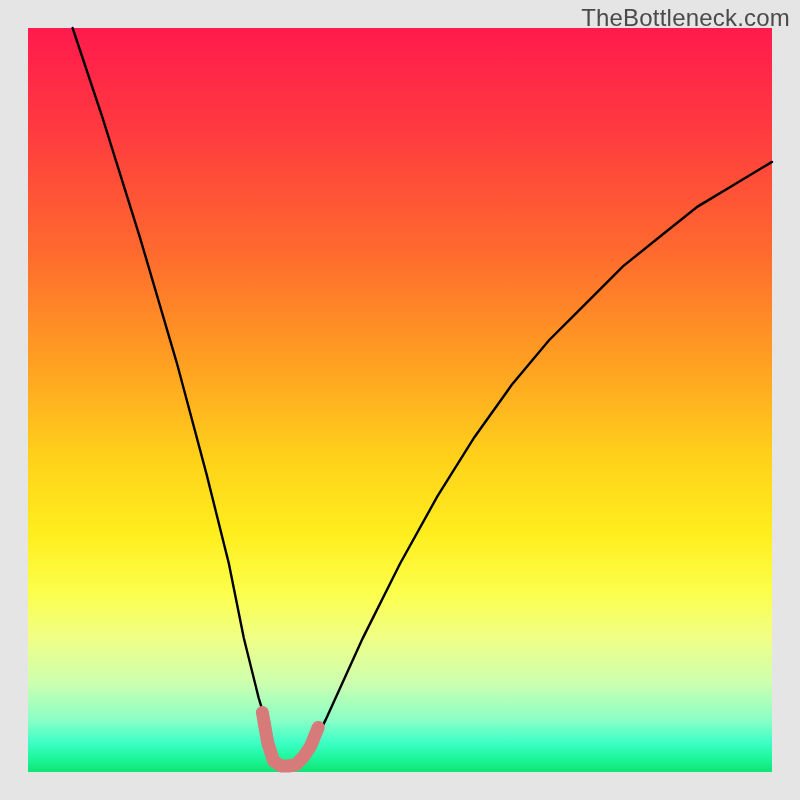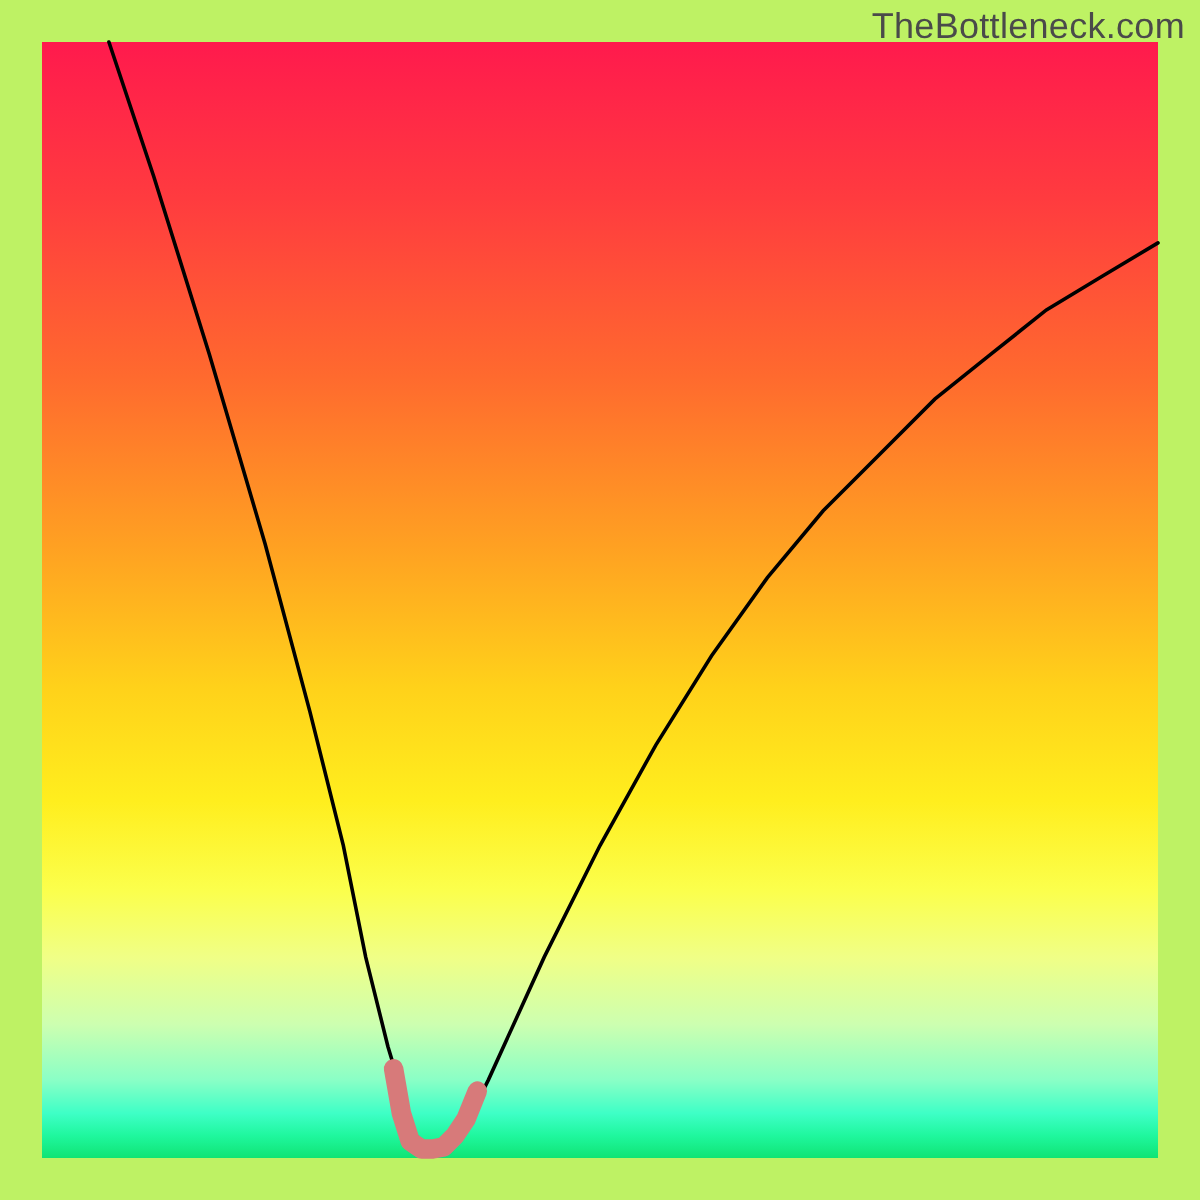--- a/index.html
+++ b/index.html
@@ -10,21 +10,21 @@
     overflow: hidden;
     background: #000;
     font-family: Arial, Helvetica, sans-serif;
   }
   .frame {
     position: absolute;
     top: 0;
     left: 0;
     width: 800px;
     height: 800px;
-    background: #bef264;
+    background: #e5e5e5;
   }
   .plot {
     position: absolute;
     top: 28px;
     left: 28px;
     width: 744px;
     height: 744px;
     background: linear-gradient(
       to bottom,
       #ff1a4d 0%,

